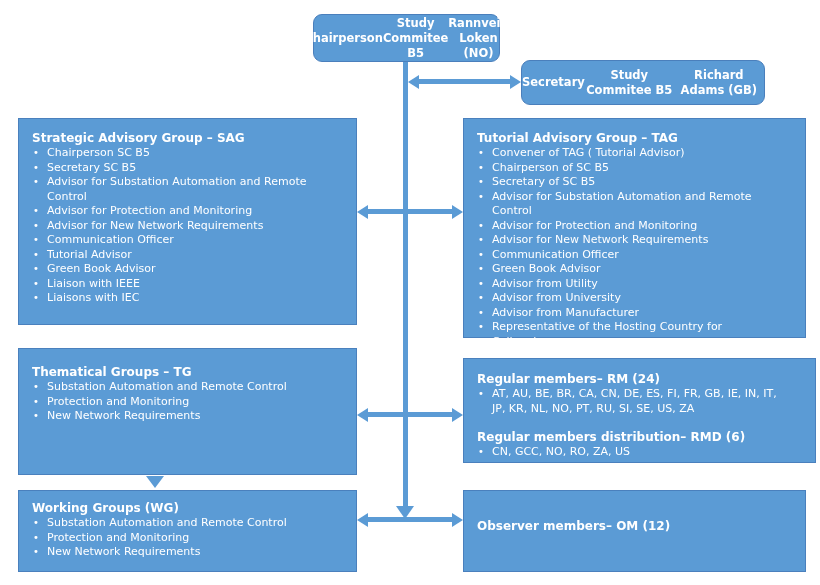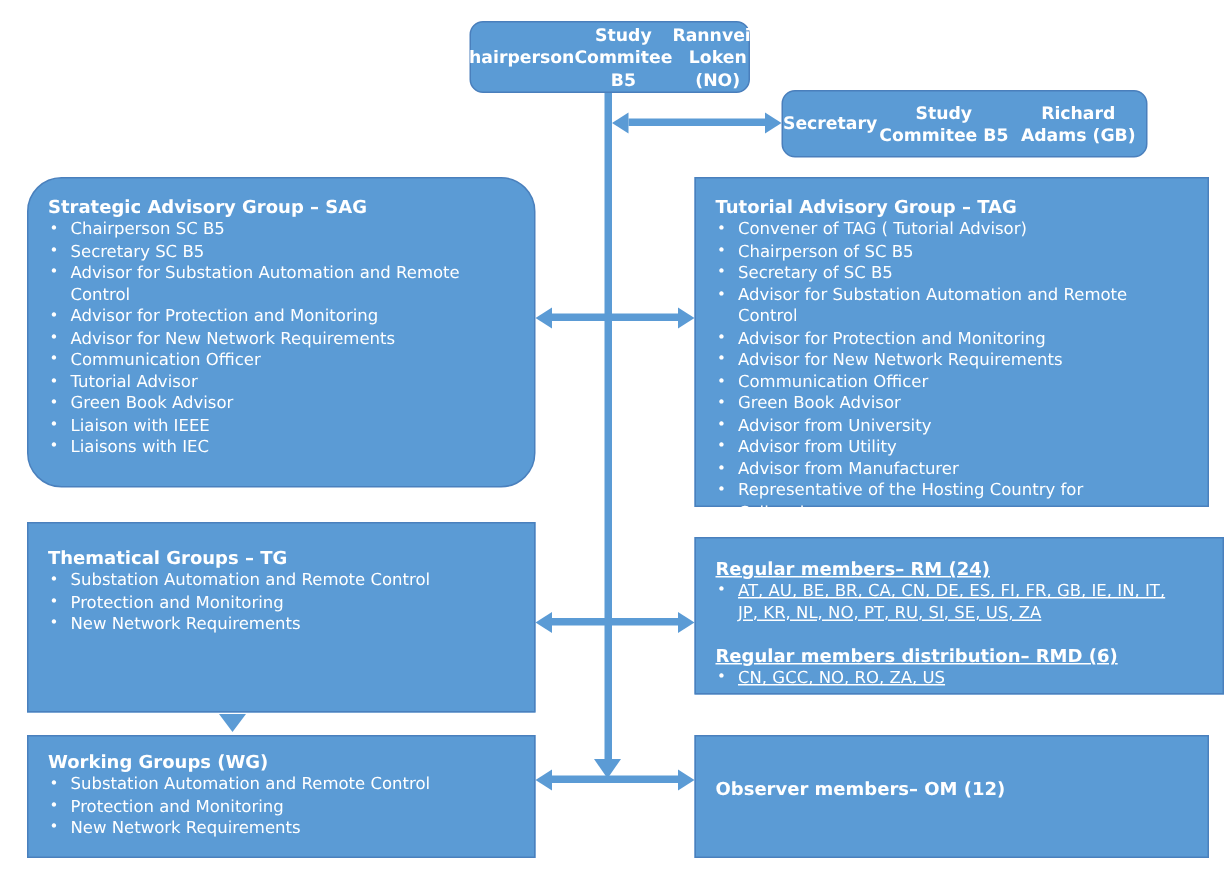--- a/index.html
+++ b/index.html
@@ -36,24 +36,24 @@
   .harrow::after { content:''; position:absolute; right:-11px; top:-4.5px; width:0; height:0;
     border-top:7px solid transparent; border-bottom:7px solid transparent;
     border-left:11px solid #5B9BD5; }
   .arrow-chair-sec { left:419px; top:79px; width:91px; }
   .arrow-sag-tag  { left:368px; top:209px; width:84px; }
   .arrow-tg-rm    { left:368px; top:412px; width:84px; }
   .arrow-wg-om    { left:368px; top:517px; width:84px; }
   
   .chair-box { left:313px; top:14px;  width:187px; height:48px; }
   .sec-box   { left:521px; top:60px;  width:244px; height:45px; }
-  .sag-box   { left:18px;  top:118px; width:339px; height:207px; padding-top:12px;border-radius:23px; }
+  .sag-box   { left:18px;  top:118px; width:339px; height:207px; padding-top:12px; }
   .tag-box   { left:463px; top:118px; width:343px; height:220px; padding-top:12px; }
   .tg-box    { left:18px;  top:348px; width:339px; height:127px; padding-top:16px; }
-  .rm-box    { left:463px; top:358px; width:353px; height:105px; padding-top:13px;text-decoration:underline; }
+  .rm-box    { left:463px; top:358px; width:353px; height:105px; padding-top:13px; }
   .wg-box    { left:18px;  top:490px; width:339px; height:82px;  padding-top:10px; }
   .om-box    { left:463px; top:490px; width:343px; height:82px;  padding-top:28px; }
   .rm-title2 { margin-top:14px; }
 </style>
 </head>
 <body>
 
 <div class="canvas">
 
   <div class="vline"></div>
@@ -96,22 +96,22 @@
     <div class="panel-title">Tutorial Advisory Group – TAG</div>
     <ul class="blist gap-lg">
       <li>Convener of TAG ( Tutorial Advisor)</li>
       <li>Chairperson of SC B5</li>
       <li>Secretary of SC B5</li>
       <li>Advisor for Substation Automation and Remote Control</li>
       <li>Advisor for Protection and Monitoring</li>
       <li>Advisor for New Network Requirements</li>
       <li>Communication Officer</li>
       <li>Green Book Advisor</li>
+      <li>Advisor from Utility</li>
       <li>Advisor from University</li>
-      <li>Advisor from Utility</li>
       <li>Advisor from Manufacturer</li>
       <li>Representative of the Hosting Country for Colloquium</li>
     </ul>
   </div>
 
   <div class="box tg-box">
     <div class="panel-title">Thematical Groups – TG</div>
     <ul class="blist gap-sm">
       <li>Substation Automation and Remote Control</li>
       <li>Protection and Monitoring</li>

